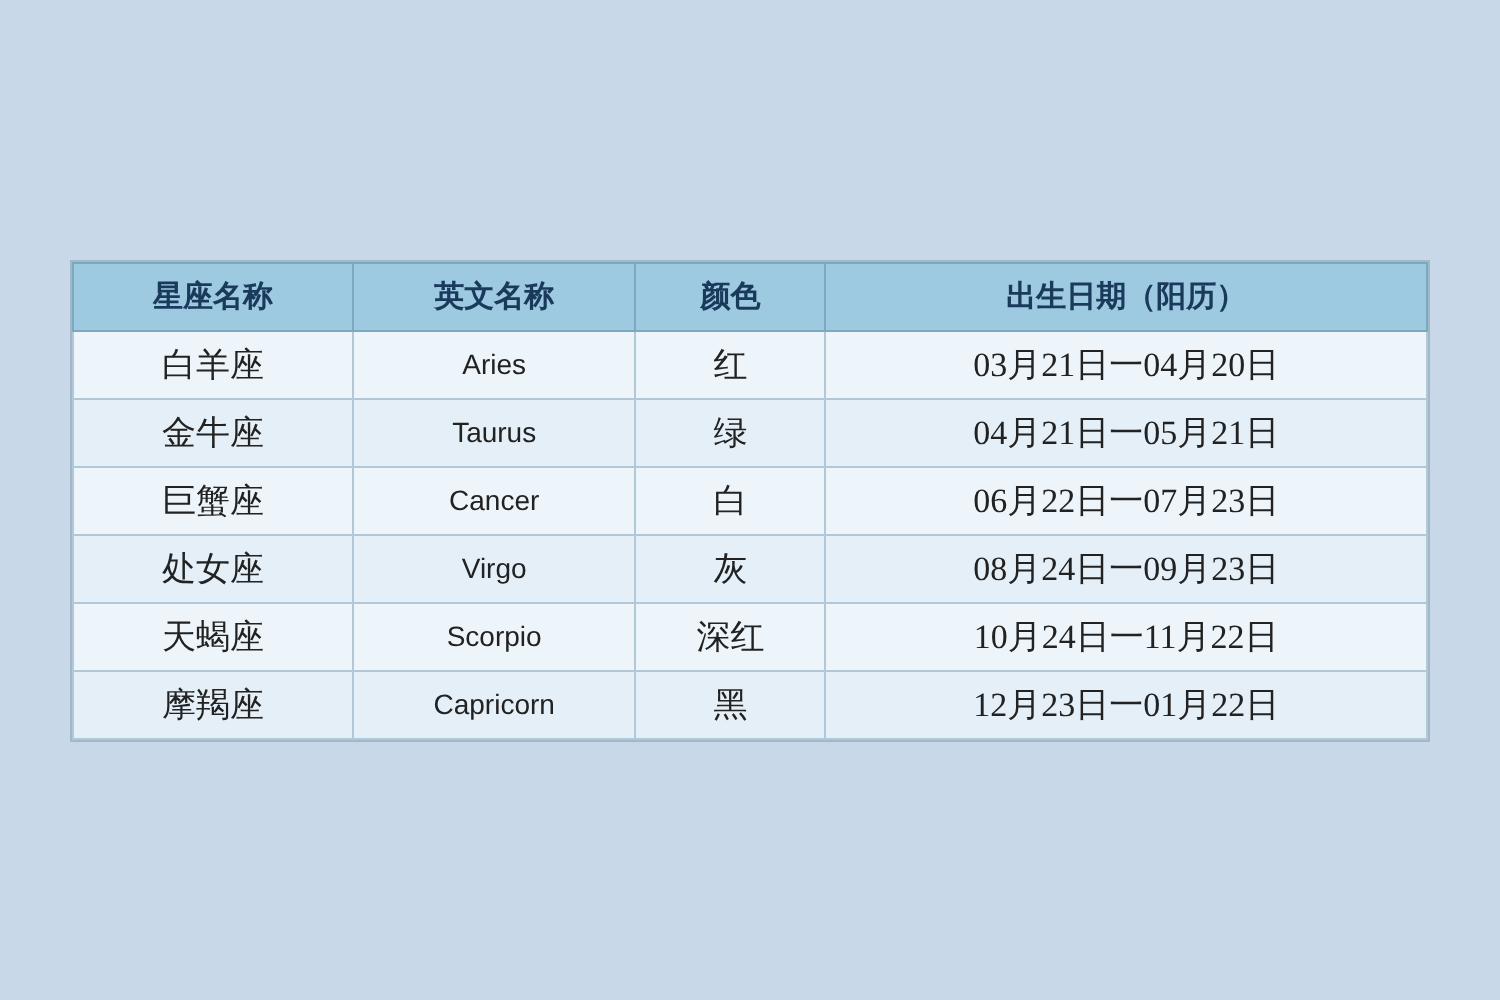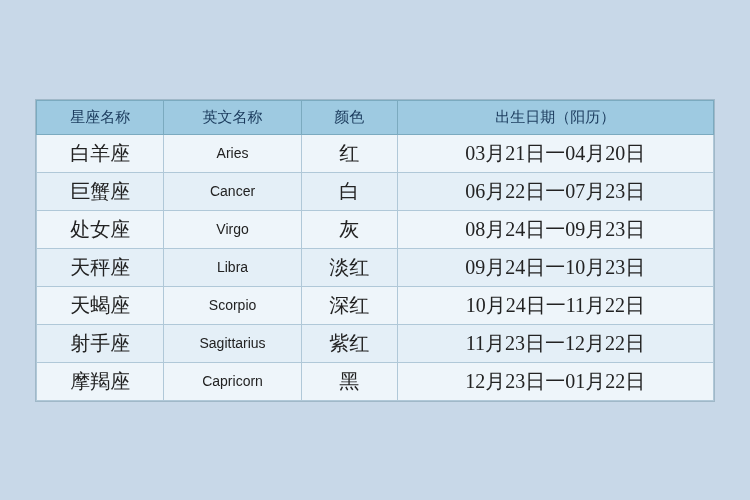--- a/index.html
+++ b/index.html
@@ -31,39 +31,39 @@
     }
 
     thead tr {
       background-color: #9ecae1;
     }
 
     thead th {
       border: 1px solid #7baabf;
       padding: 7px 10px;
       text-align: center;
-      font-weight: normal;
+      font-weight: bold;
       color: #1a3a5c;
       font-size: 15px;
     }
 
     tbody tr {
       background-color: #eef5fa;
     }
 
     tbody tr:nth-child(even) {
       background-color: #e4eff7;
     }
 
     tbody td {
       border: 1px solid #b0c8d8;
       padding: 5px 10px;
       text-align: center;
       color: #222;
-      font-size: 20px;
+      font-size: 17px;
     }
 
     tbody td:nth-child(2) {
       font-family: Liberation Sans, sans-serif;
       font-size: 14px;
     }
   </style>
 </head>
 <body>
 
@@ -78,48 +78,42 @@
       </tr>
     </thead>
     <tbody id="table-body">
     <tr>
           <td>白羊座</td>
           <td>Aries</td>
           <td>红</td>
           <td>03月21日一04月20日</td>
         </tr>
         <tr>
+          <td>金牛座</td>
+          <td>Taurus</td>
+          <td>绿</td>
+          <td>04月21日一05月21日</td>
+        </tr>
+        <tr>
           <td>巨蟹座</td>
           <td>Cancer</td>
           <td>白</td>
           <td>06月22日一07月23日</td>
         </tr>
         <tr>
           <td>处女座</td>
           <td>Virgo</td>
           <td>灰</td>
           <td>08月24日一09月23日</td>
         </tr>
         <tr>
-          <td>天秤座</td>
-          <td>Libra</td>
-          <td>淡红</td>
-          <td>09月24日一10月23日</td>
-        </tr>
-        <tr>
           <td>天蝎座</td>
           <td>Scorpio</td>
           <td>深红</td>
           <td>10月24日一11月22日</td>
-        </tr>
-        <tr>
-          <td>射手座</td>
-          <td>Sagittarius</td>
-          <td>紫红</td>
-          <td>11月23日一12月22日</td>
         </tr>
         <tr>
           <td>摩羯座</td>
           <td>Capricorn</td>
           <td>黑</td>
           <td>12月23日一01月22日</td>
         </tr>
       </tbody>
   </table>
 </div>

